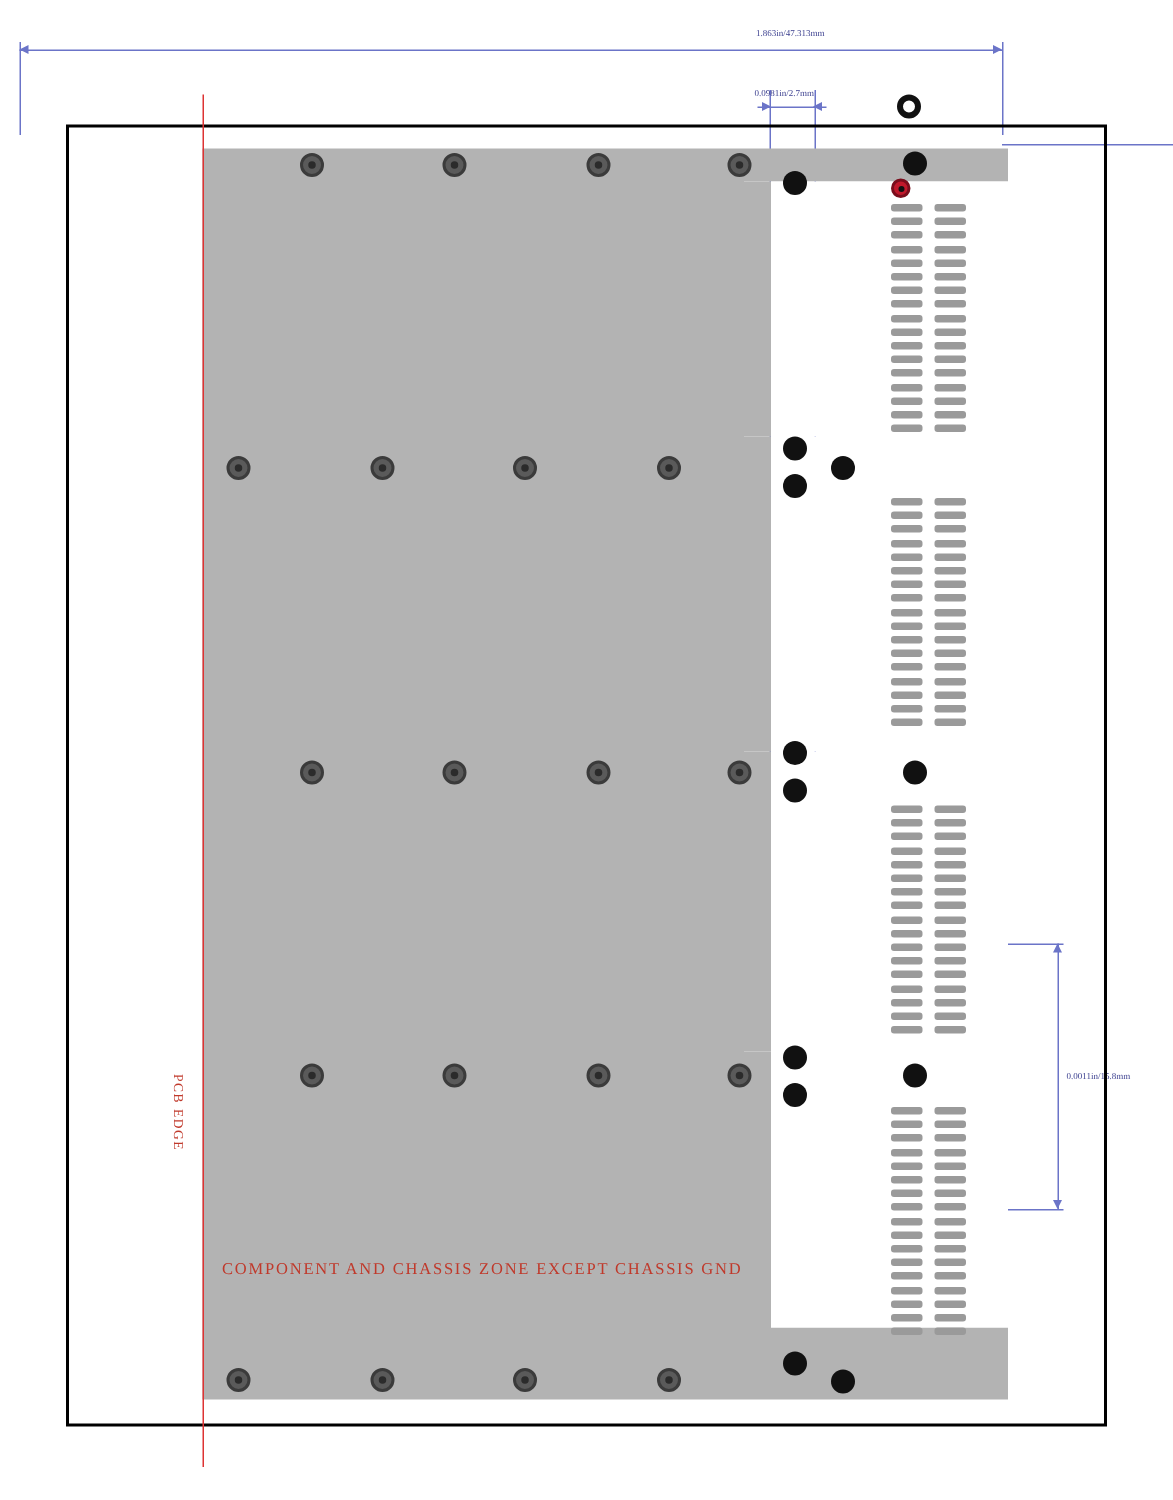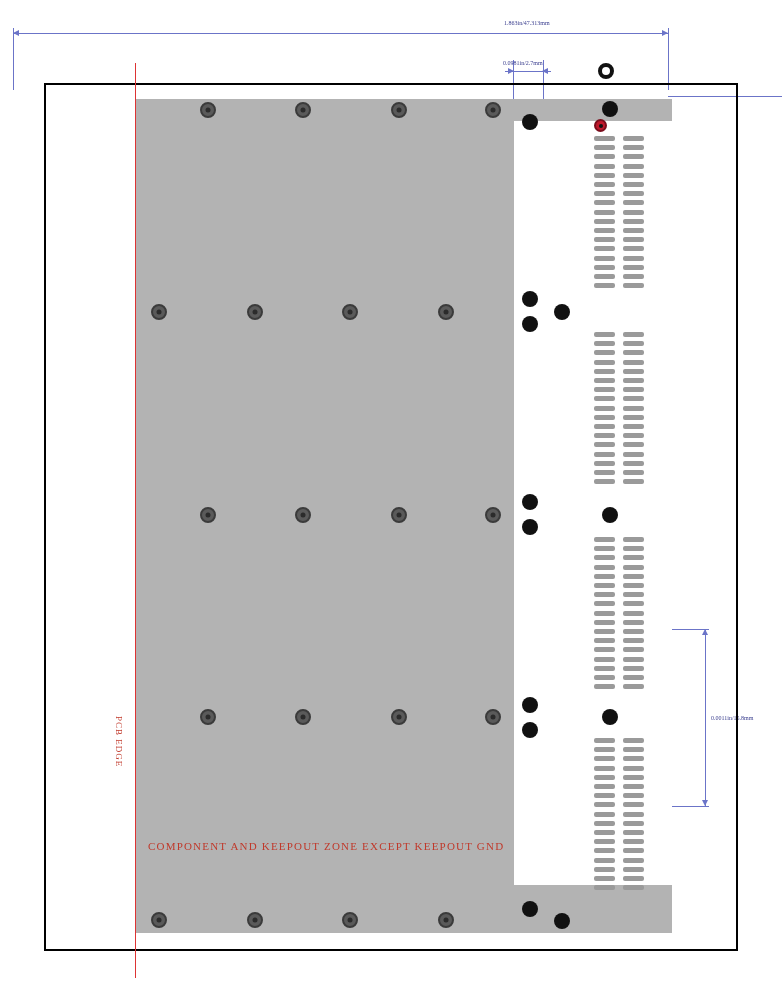--- a/index.html
+++ b/index.html
@@ -199,21 +199,21 @@
   <div id="keepout-zone-notch-d" class="abs" style="left:496px; top:885px; width:176px; height:48px; background:#b3b3b3;"></div>
 
   <div class="abs" style="left:514px; top:121px; width:158px; height:170px; background:#ffffff;"></div>
   <div class="abs" style="left:514px; top:291px; width:158px; height:210px; background:#ffffff;"></div>
   <div class="abs" style="left:514px; top:501px; width:158px; height:200px; background:#ffffff;"></div>
   <div class="abs" style="left:514px; top:701px; width:158px; height:184px; background:#ffffff;"></div>
 
   <div class="redline" style="left:135px; top:63px; height:915px;"></div>
   <div id="pcb-edge-label" class="abs" style="left:124px; top:716px;">PCB EDGE</div>
 
-  <div id="keepout-label" class="abs" style="left:148px; top:840px;">COMPONENT AND KEEPOUT ZONE EXCEPT KEEPOUT GND</div>
+  <div id="keepout-label" class="abs" style="left:148px; top:840px;">COMPONENT AND CHASSIS ZONE EXCEPT CHASSIS GND</div>
 
   <div class="via" style="left:200px; top:102px; width:16px; height:16px;">
       <span class="hole"></span>
     </div>
   <div class="via" style="left:295px; top:102px; width:16px; height:16px;">
       <span class="hole"></span>
     </div>
   <div class="via" style="left:391px; top:102px; width:16px; height:16px;">
       <span class="hole"></span>
     </div>

